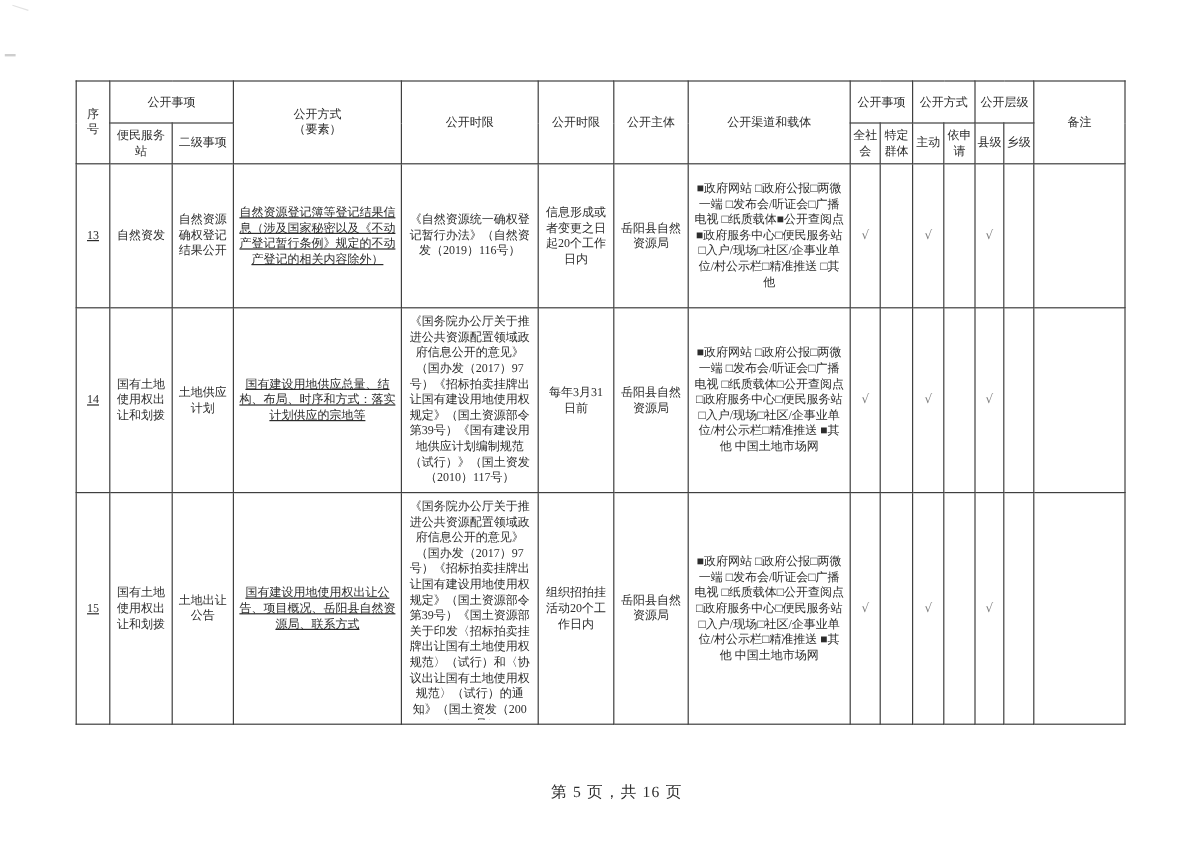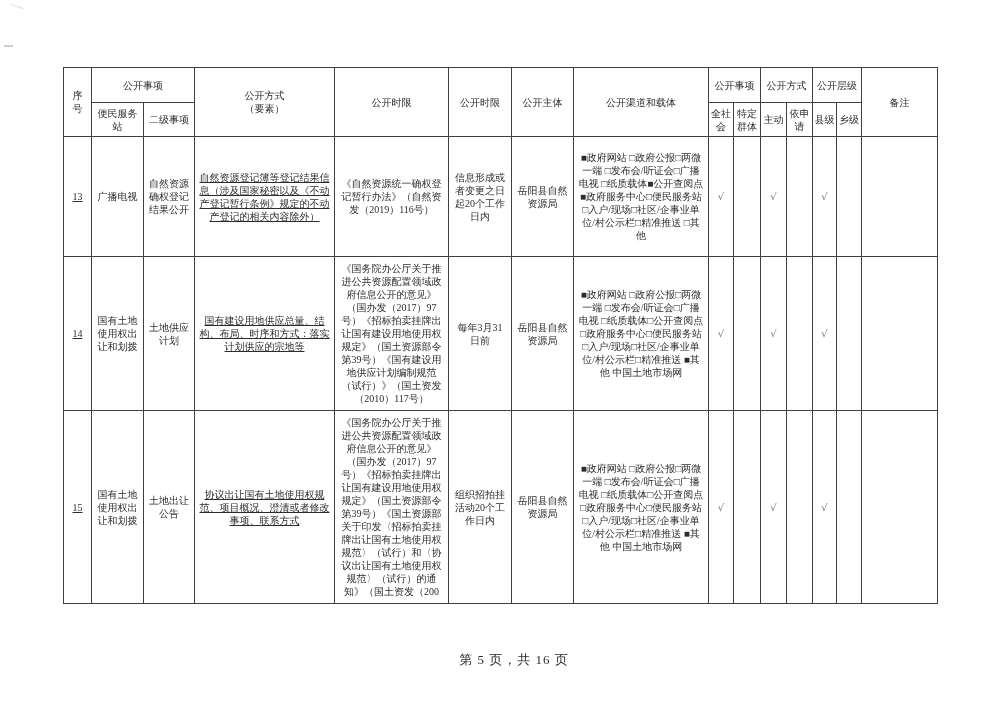--- a/index.html
+++ b/index.html
@@ -82,21 +82,21 @@
     <th>全社会</th>
     <th>特定群体</th>
     <th>主动</th>
     <th>依申请</th>
     <th>县级</th>
     <th>乡级</th>
   </tr>
 
   <tr class="row13">
     <td class="serial">13</td>
-    <td>广播电视</td>
+    <td>自然资发</td>
     <td>自然资源确权登记结果公开</td>
     <td class="content-cell">自然资源登记簿等登记结果信息（涉及国家秘密以及《不动产登记暂行条例》规定的不动产登记的相关内容除外）</td>
     <td class="basis-cell">《自然资源统一确权登记暂行办法》（自然资发（2019）116号）</td>
     <td>信息形成或者变更之日起20个工作日内</td>
     <td>岳阳县自然资源局</td>
     <td class="channels-cell">■政府网站 □政府公报□两微一端 □发布会/听证会□广播电视 □纸质载体■公开查阅点 ■政府服务中心□便民服务站 □入户/现场□社区/企事业单位/村公示栏□精准推送 □其他</td>
     <td class="check-cell">√</td>
     <td class="check-cell"></td>
     <td class="check-cell">√</td>
     <td class="check-cell"></td>
@@ -120,21 +120,21 @@
     <td class="check-cell"></td>
     <td class="check-cell">√</td>
     <td class="check-cell"></td>
     <td></td>
   </tr>
 
   <tr class="row15">
     <td class="serial">15</td>
     <td>国有土地使用权出让和划拨</td>
     <td>土地出让公告</td>
-    <td class="content-cell">协议出让国有土地使用权规范、项目概况、澄清或者修改事项、联系方式</td>
+    <td class="content-cell">国有建设用地使用权出让公告、项目概况、岳阳县自然资源局、联系方式</td>
     <td class="basis-cell vtop">
       <div class="basis-clip">《国务院办公厅关于推进公共资源配置领域政府信息公开的意见》（国办发（2017）97号）《招标拍卖挂牌出让国有建设用地使用权规定》（国土资源部令第39号）《国土资源部关于印发〈招标拍卖挂牌出让国有土地使用权规范〉（试行）和〈协议出让国有土地使用权规范〉（试行）的通知》（国土资发（2006）114号）</div>
     </td>
     <td>组织招拍挂活动20个工作日内</td>
     <td>岳阳县自然资源局</td>
     <td class="channels-cell">■政府网站 □政府公报□两微一端 □发布会/听证会□广播电视 □纸质载体□公开查阅点 □政府服务中心□便民服务站 □入户/现场□社区/企事业单位/村公示栏□精准推送 ■其他 中国土地市场网</td>
     <td class="check-cell">√</td>
     <td class="check-cell"></td>
     <td class="check-cell">√</td>
     <td class="check-cell"></td>

